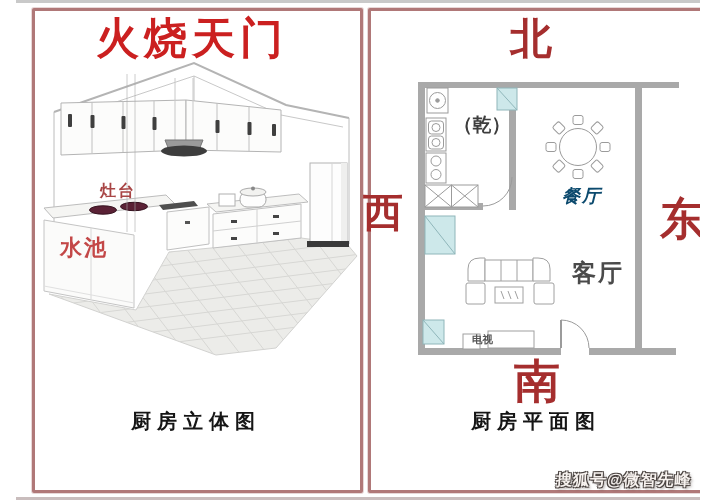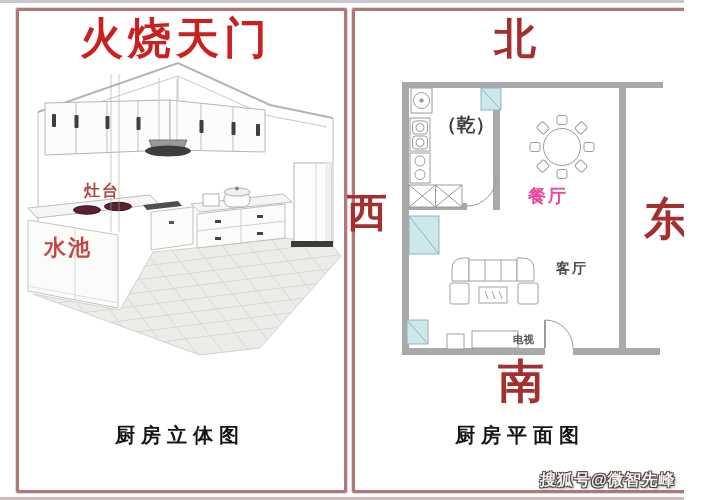--- a/index.html
+++ b/index.html
@@ -1,47 +1,48 @@
 <!DOCTYPE html>
 <html style="--panel_border: #b07878; --title_red: #cb2020; --direction_red: #a52e2e; --stove_red: #a84545; --sink_red: #c34747; --wall_gray: #a9a9a9; --window_cyan: #cde8ea; --burner_maroon: #5a2135;"><head>
 <meta charset="utf-8">
 <style>
   html,body{margin:0;padding:0;background:#ffffff;}
   #stage{
     position:relative;width:684px;height:500px;background:#fff;overflow:hidden;
     font-family:"Liberation Sans","DejaVu Sans",sans-serif;
+    margin-left:16px;
   }
   .edge-strip{position:absolute;left:0;width:708px;height:3px;}
   .edge-top{top:0;background:#c9c9c9;}
   .edge-bottom{top:497px;background:#c9bdbd;}
   .panel{position:absolute;top:8px;height:479px;border:3px solid var(--panel_border);
          border-radius:2px;background:#fff;box-shadow:0 0 0 1px #e8d8d8;}
   #panel-left{left:16px;width:325px;}
   #panel-right{left:352px;width:337px;}
   .abs{position:absolute;}
   .fig{position:absolute;}
   #title-left{left:60px;top:10px;width:232px;text-align:center;
     font-size:43px;font-weight:bold;letter-spacing:5px;color:var(--title_red);}
   .dir{position:absolute;font-weight:bold;color:var(--direction_red);line-height:1;}
   #dir-north{left:494px;top:18px;font-size:42px;}
   #dir-west{left:347px;top:192px;font-size:40px;}
   #dir-east{left:644px;top:197px;font-size:44px;}
   #dir-south{left:498px;top:358px;font-size:46px;}
   .draw-label{position:absolute;font-weight:bold;line-height:1;letter-spacing:2px;}
   #label-stove{left:84px;top:183px;font-size:16px;color:var(--stove_red);}
   #label-sink{left:44px;top:237px;font-size:22px;color:var(--sink_red);}
-  .caption{position:absolute;top:422px;width:200px;text-align:center;font-size:20px;
+  .caption{position:absolute;top:408px;width:200px;text-align:center;font-size:20px;
     letter-spacing:6px;font-weight:600;color:#151515;font-family:"DejaVu Serif","Liberation Serif",serif;}
   #caption-left{left:80px;}
   #caption-right{left:420px;}
   .room-label{position:absolute;font-weight:bold;color:#3d3d3d;line-height:1;}
   #label-kitchen{left:430px;top:113px;width:72px;text-align:center;font-size:19px;line-height:23px;}
-  #label-dining{left:528px;top:187px;font-size:18px;letter-spacing:2px;color:#ec4899;}
-  #label-living{left:556px;top:261px;font-size:14px;letter-spacing:2px;color:#4a4a4a;}
-  #label-tv{left:488px;top:334px;width:46px;text-align:right;font-size:10.5px;font-weight:bold;color:#555;}
+  #label-dining{left:546px;top:187px;font-size:18px;letter-spacing:2px;color:#0c4a6e;font-style:italic;}
+  #label-living{left:556px;top:261px;font-size:24px;letter-spacing:2px;color:#4a4a4a;}
+  #label-tv{left:456px;top:334px;width:46px;text-align:left;font-size:10.5px;font-weight:bold;color:#555;}
   #watermark{position:absolute;right:8px;top:470px;font-size:16px;font-weight:bold;
     letter-spacing:1px;color:#f7f2ef;transform:skewX(-4deg);
     text-shadow:1px 1px 0 #4a4340,-1px -1px 0 #4a4340,1px -1px 0 #4a4340,-1px 1px 0 #4a4340,2px 2px 3px rgba(60,45,40,.5);}
   svg{display:block;}
 </style>
 </head>
 <body>
 
 <div id="stage">
   <div class="edge-strip edge-top"></div>

